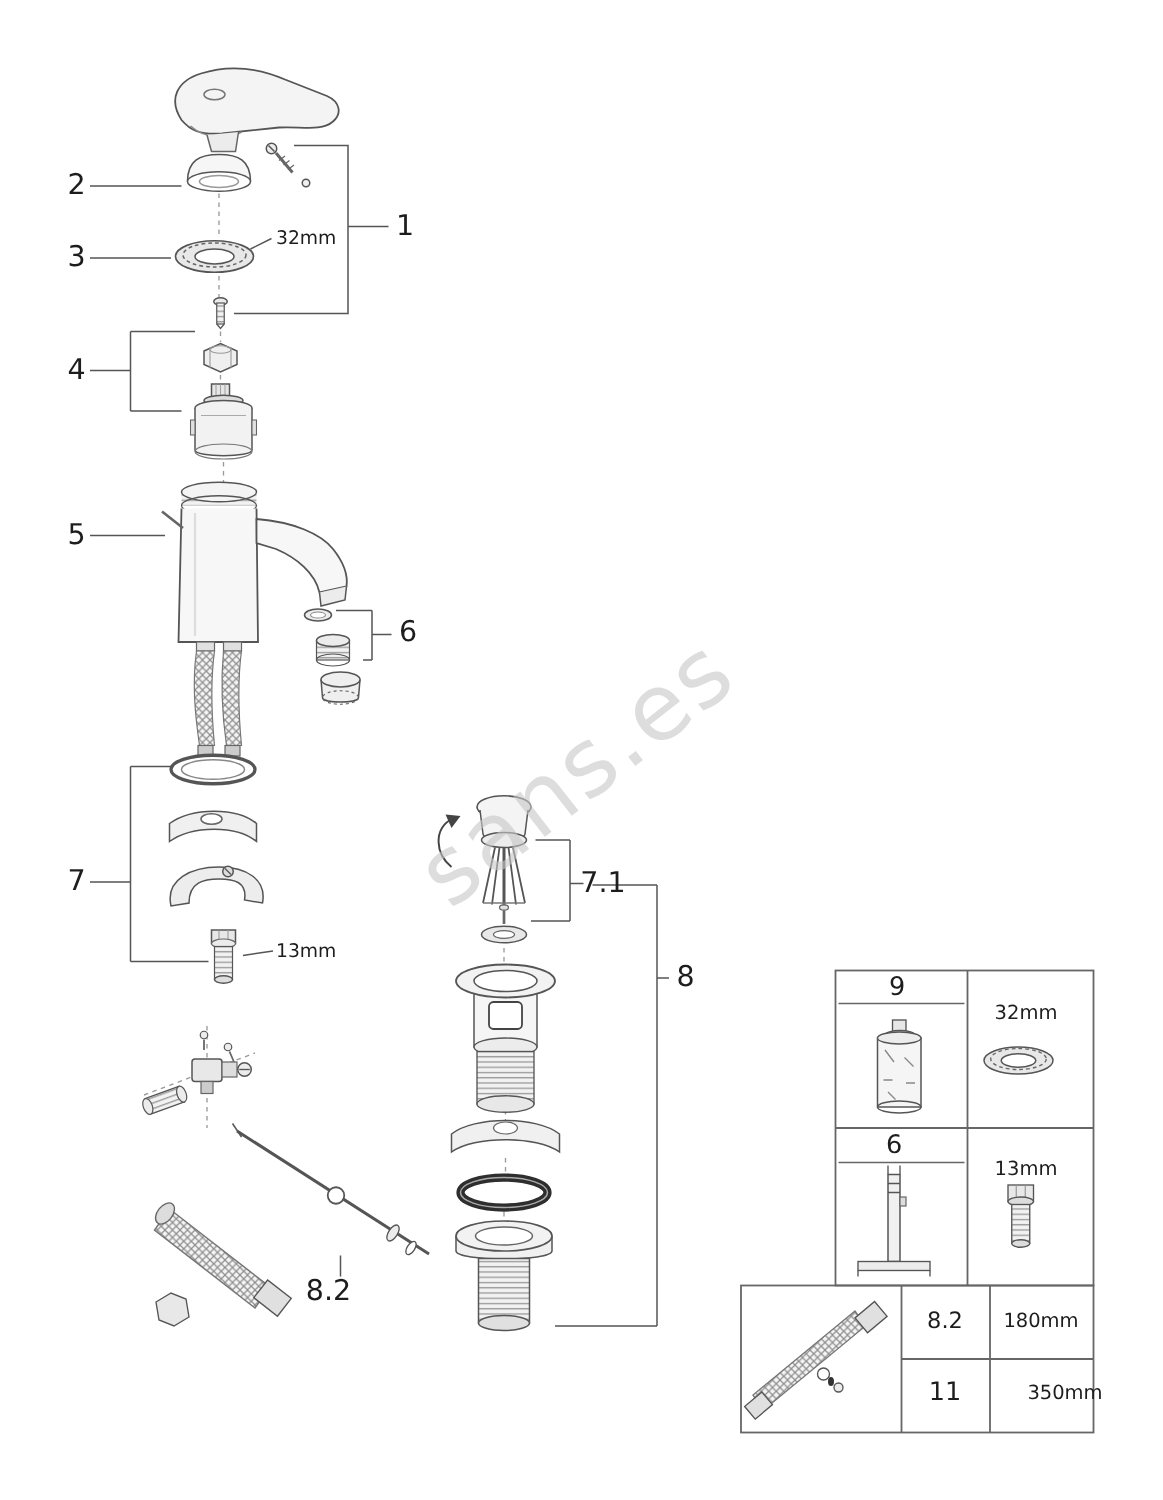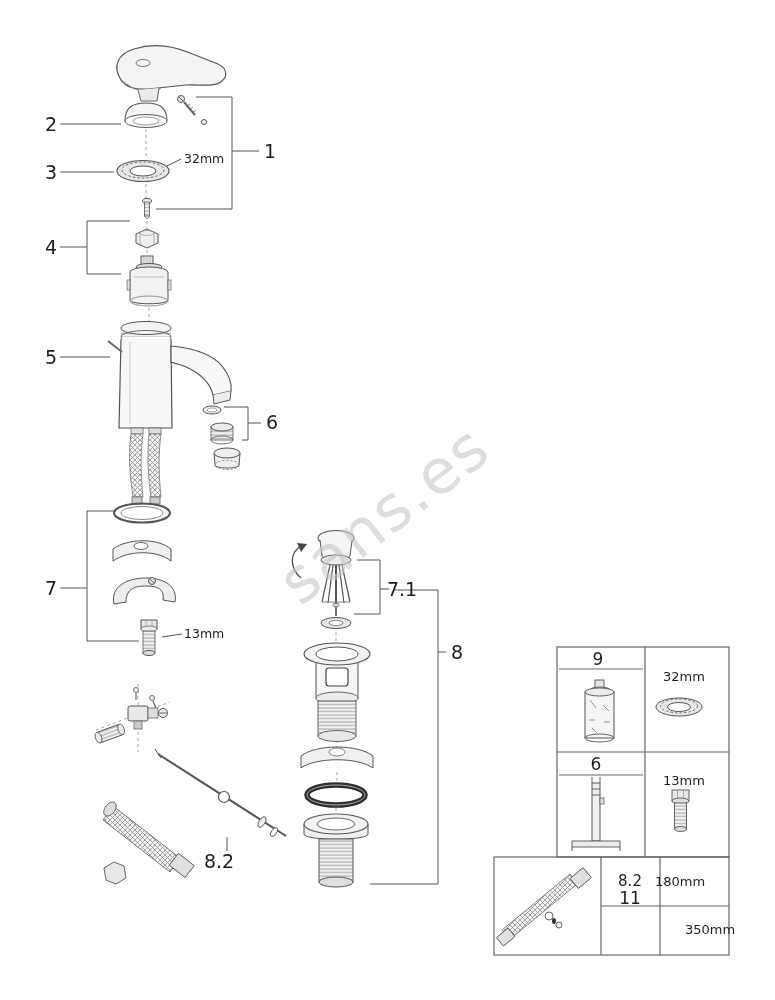--- a/index.html
+++ b/index.html
@@ -295,17 +295,17 @@
   <span class="callout" style="left:219px;top:861px">8.2</span>
 
   <span class="dim" style="left:184px;top:159px">32mm</span>
   <span class="dim" style="left:184px;top:634px">13mm</span>
 
   <span class="tbl-num" style="left:598px;top:659px">9</span>
   <span class="tbl-dim" style="left:684px;top:676px">32mm</span>
   <span class="tbl-num" style="left:596px;top:764px">6</span>
   <span class="tbl-dim" style="left:684px;top:780px">13mm</span>
   <span class="tbl-num" style="left:630px;top:881px;font-size:15px">8.2</span>
-  <span class="tbl-dim" style="left:680px;top:881px">180mm</span>
-  <span class="tbl-num" style="left:630px;top:898px">11</span>
+  <span class="tbl-dim" style="left:694px;top:881px">180mm</span>
+  <span class="tbl-num" style="left:630px;top:929px">11</span>
   <span class="tbl-dim" style="left:710px;top:929px">350mm</span>
 
 </div>
 
 </body></html>

